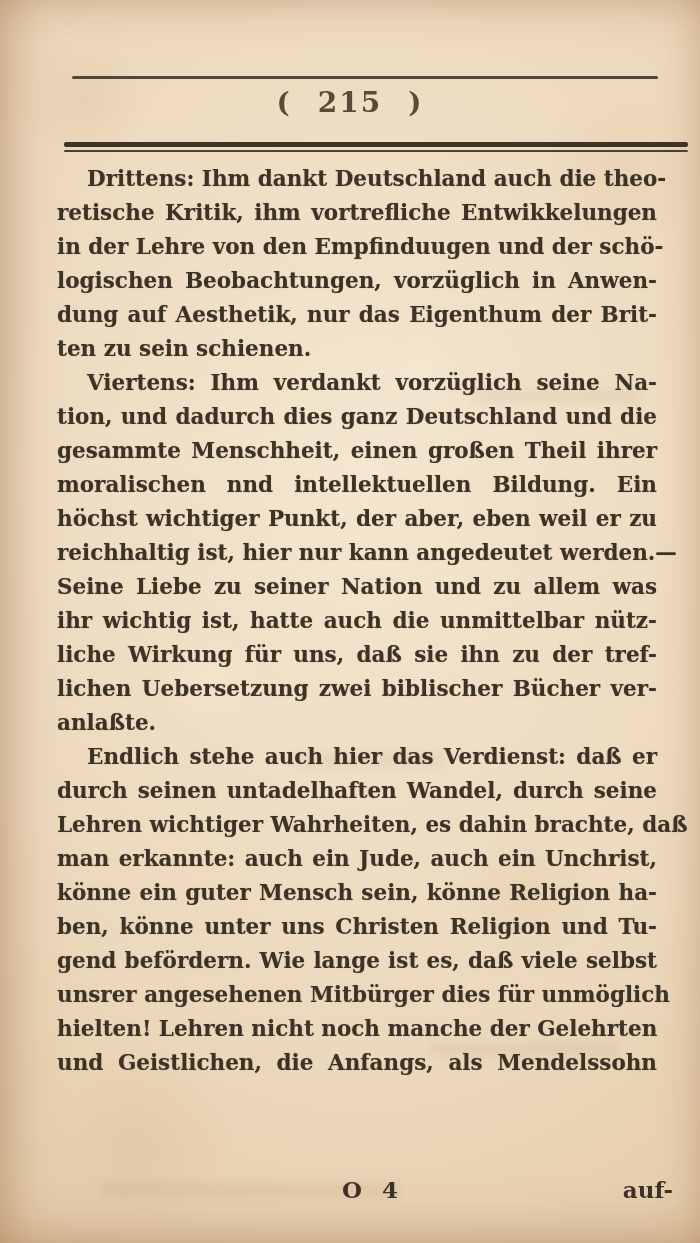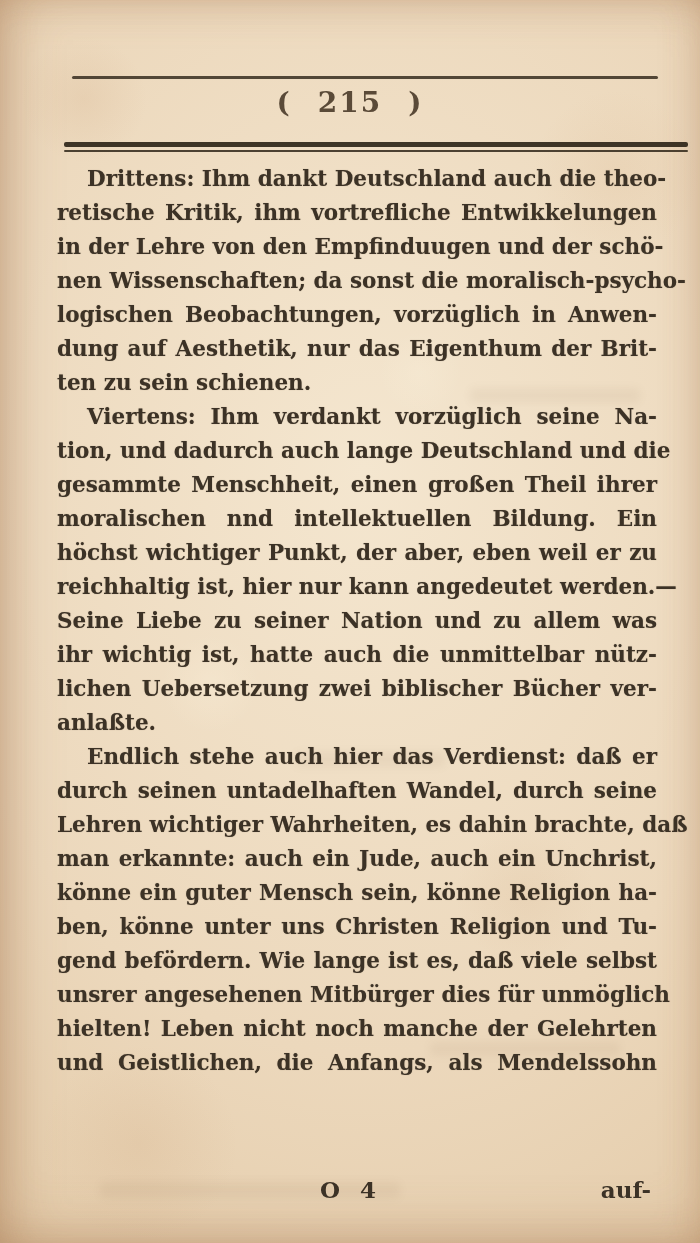--- a/index.html
+++ b/index.html
@@ -64,21 +64,21 @@
   .para + .para{}
   .line{
     text-align:justify;
     -moz-text-align-last:justify;
     text-align-last:justify;
     white-space:nowrap;
   }
   .line.endline{-moz-text-align-last:left;text-align-last:left;}
   .line.first{text-indent:30px;}
   .footer-row{
-    position:absolute;left:51px;top:1176px;width:600px;height:40px;
+    position:absolute;left:73px;top:1176px;width:600px;height:40px;
     color:var(--ink);font-size:23px;font-weight:bold;
   }
   .sig{position:absolute;left:50%;transform:translateX(-50%);letter-spacing:6px;}
   .catch{position:absolute;right:0;text-align:center;}
 </style>
 </head>
 <body>
 
 <div class="page">
   <div class="texture"></div>
@@ -99,47 +99,47 @@
   <div class="double-rule">
     <div class="bar-thick"></div>
     <div class="bar-thin"></div>
   </div>
 
   <div class="body-text" id="body-text">
       <div class="para">
         <div class="line first">Drittens: Ihm dankt Deutschland auch die theo-</div>
         <div class="line">retische Kritik, ihm vortrefliche Entwikkelungen</div>
         <div class="line">in der Lehre von den Empfinduugen und der schö-</div>
-        <div class="line">nen Wissenschaften; da sonst die moralisch-psycho-</div>
         <div class="line">logischen Beobachtungen, vorzüglich in Anwen-</div>
         <div class="line">dung auf Aesthetik, nur das Eigenthum der Brit-</div>
         <div class="line endline">ten zu sein schienen.</div>
       </div>
       <div class="para">
         <div class="line first">Viertens: Ihm verdankt vorzüglich seine Na-</div>
-        <div class="line">tion, und dadurch auch lange Deutschland und die</div>
+        <div class="line">tion, und dadurch dies ganz Deutschland und die</div>
         <div class="line">gesammte Menschheit, einen großen Theil ihrer</div>
         <div class="line">moralischen nnd intellektuellen Bildung. Ein</div>
         <div class="line">höchst wichtiger Punkt, der aber, eben weil er zu</div>
         <div class="line">reichhaltig ist, hier nur kann angedeutet werden.—</div>
         <div class="line">Seine Liebe zu seiner Nation und zu allem was</div>
         <div class="line">ihr wichtig ist, hatte auch die unmittelbar nütz-</div>
+        <div class="line">liche Wirkung für uns, daß sie ihn zu der tref-</div>
         <div class="line">lichen Uebersetzung zwei biblischer Bücher ver-</div>
         <div class="line endline">anlaßte.</div>
       </div>
       <div class="para">
         <div class="line first">Endlich stehe auch hier das Verdienst: daß er</div>
         <div class="line">durch seinen untadelhaften Wandel, durch seine</div>
         <div class="line">Lehren wichtiger Wahrheiten, es dahin brachte, daß</div>
         <div class="line">man erkannte: auch ein Jude, auch ein Unchrist,</div>
         <div class="line">könne ein guter Mensch sein, könne Religion ha-</div>
         <div class="line">ben, könne unter uns Christen Religion und Tu-</div>
         <div class="line">gend befördern. Wie lange ist es, daß viele selbst</div>
         <div class="line">unsrer angesehenen Mitbürger dies für unmöglich</div>
-        <div class="line">hielten! Leben nicht noch manche der Gelehrten</div>
+        <div class="line">hielten! Lehren nicht noch manche der Gelehrten</div>
         <div class="line">und Geistlichen, die Anfangs, als Mendelssohn</div>
       </div>
     </div>
 
   <div class="footer-row">
     <span class="sig">O 4</span>
     <span class="catch">auf-</span>
   </div>
 </div>
 

